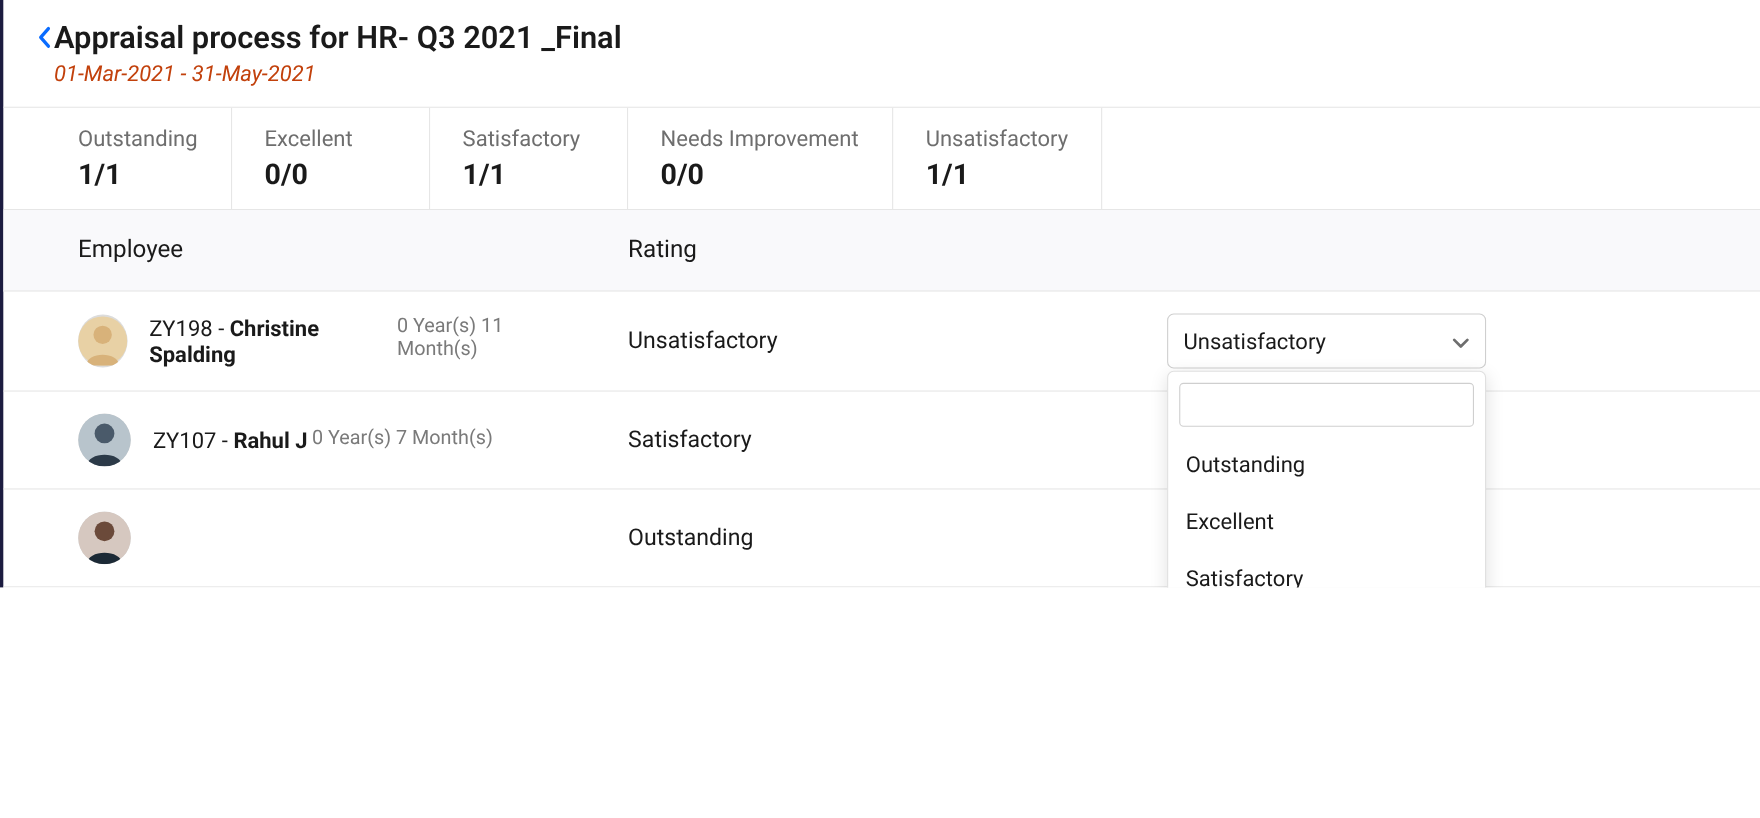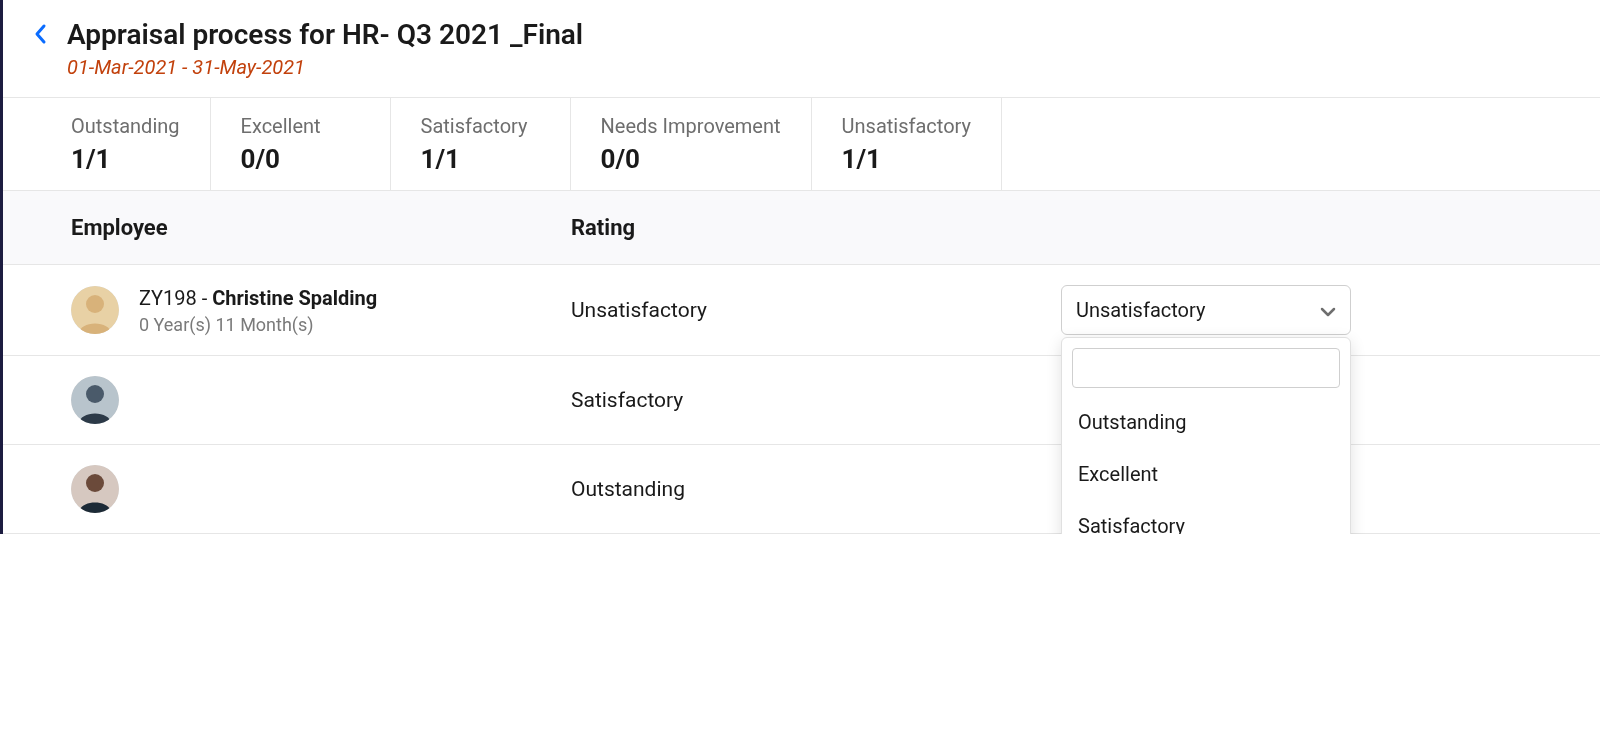--- a/index.html
+++ b/index.html
@@ -8,21 +8,20 @@
       background: #ffffff;
       color: #222;
       font-size: 16px;
       border-left: 3px solid #1c1c40;
     }
     .container { width: 100%; }
     .header {
       display: flex;
       align-items: flex-start;
       padding: 18px 30px 18px 30px;
-      gap: 18px;
     }
     .back-btn {
       margin-top: 4px;
       cursor: pointer;
     }
     .title-area { display: flex; flex-direction: column; gap: 4px; }
     .page-title {
       font-size: 28px;
       font-weight: 600;
       color: #1a1a1a;
@@ -50,21 +49,21 @@
     .table-wrap { }
     .thead {
       display: flex;
       background: #f9f9fb;
       border-bottom: 1px solid #e6e6e6;
       padding: 24px 0;
     }
     .col-employee { flex: 0 0 520px; padding-left: 68px; }
     .col-rating { flex: 0 0 490px; padding-left: 0; margin-left: 48px; }
     .col-normal { flex: 1; padding-left: 0; }
-    .th { font-size: 22px; font-weight: 700; color: #1a1a1a; }
+    .th { font-size: 22px; font-weight: 400; color: #1a1a1a; }
 
     .row {
       display: flex;
       align-items: center;
       border-bottom: 1px solid #e6e6e6;
       padding: 20px 0;
       position: relative;
     }
     .emp-cell {
       display: flex;
@@ -77,21 +76,21 @@
       width: 48px;
       height: 48px;
       border-radius: 50%;
       background: #dcdcdc;
       display: flex;
       align-items: center;
       justify-content: center;
       overflow: hidden;
     }
     .avatar svg { width: 100%; height: 100%; }
-    .emp-text { display: flex; flex-direction: column; gap: 4px; }
+    .emp-text { display: flex; flex-direction: row; gap: 4px; }
     .emp-line1 { font-size: 20px; color: #1a1a1a; }
     .emp-code { font-weight: 400; }
     .emp-name { font-weight: 700; }
     .emp-tenure { font-size: 18px; color: #7a7a7a; }
     .rating-cell { flex: 0 0 490px; font-size: 21px; color: #1a1a1a; }
     .normal-cell { flex: 1; position: relative; }
     .select-box {
       border: 1px solid #cfcfcf;
       border-radius: 6px;
       padding: 12px 40px 12px 14px;
@@ -234,20 +233,28 @@
 
     <div class="row">
       <div class="emp-cell col-employee">
         <div class="avatar">
           <svg viewBox="0 0 48 48">
               <circle cx="24" cy="24" r="24" fill="#b8c4cc"></circle>
               <circle cx="24" cy="18" r="9" fill="#4a5a6a"></circle>
               <path d="M8 48 C8 34 40 34 40 48 Z" fill="#2c3a48"></path>
             </svg>
         </div>
+        <div class="emp-text">
+          <div class="emp-line1">
+            <span class="emp-code">ZY107</span>
+            <span> - </span>
+            <span class="emp-name">Rahul J</span>
+          </div>
+          <div class="emp-tenure">0 Year(s) 7 Month(s)</div>
+        </div>
       </div>
       <div class="rating-cell col-rating">Satisfactory</div>
       <div class="normal-cell col-normal"></div>
     </div>
 
     <div class="row">
       <div class="emp-cell col-employee">
         <div class="avatar">
           <svg viewBox="0 0 48 48">
               <circle cx="24" cy="24" r="24" fill="#d6c8c0"></circle>

